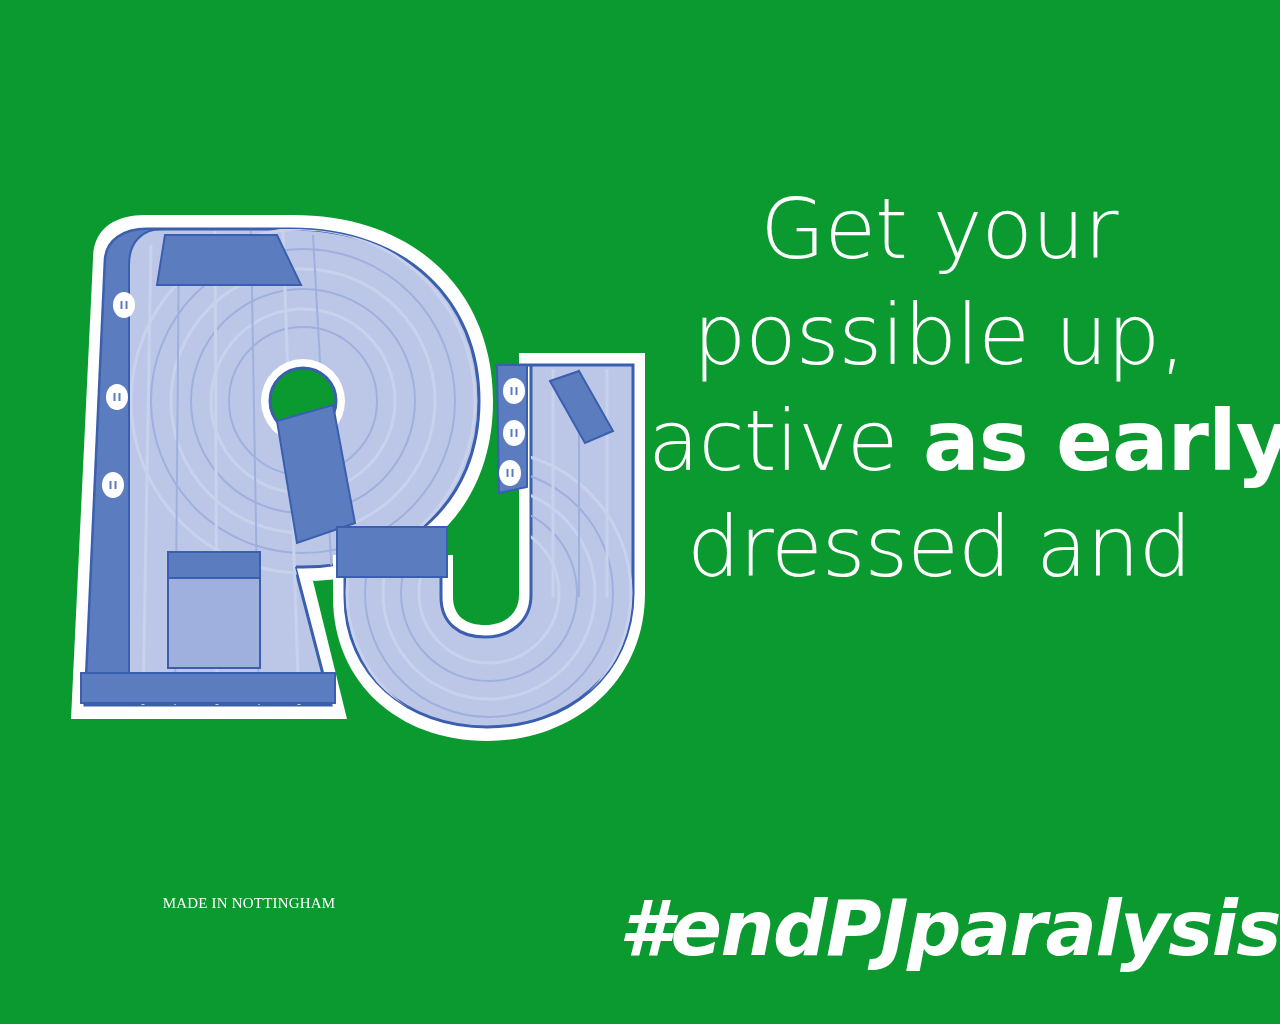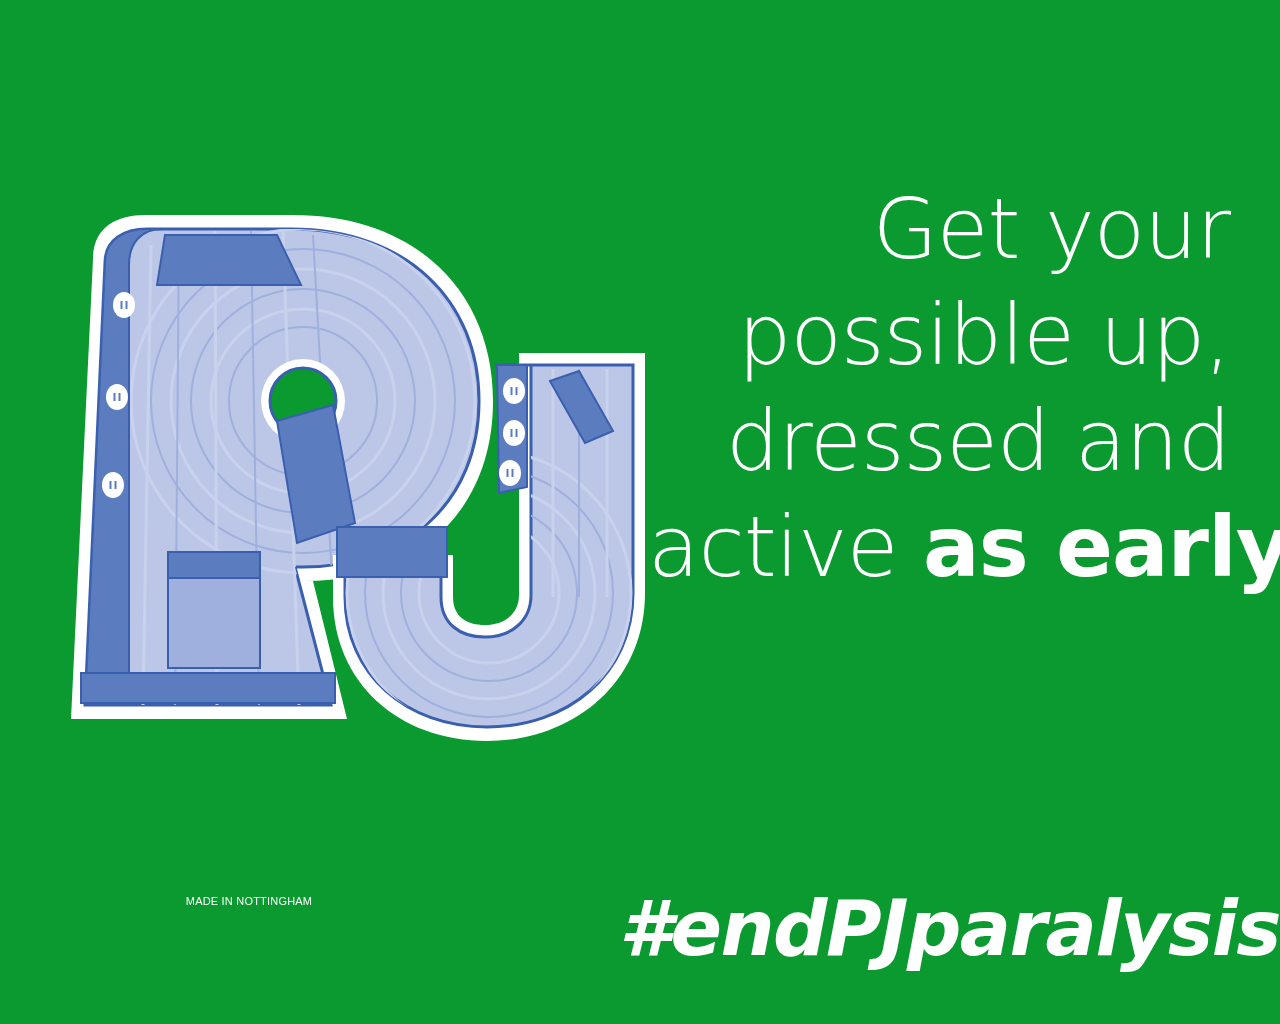--- a/index.html
+++ b/index.html
@@ -26,35 +26,35 @@
   }
   #logo-svg { display: block; width: 100%; height: 100%; }
 
   .made-in-label {
     position: absolute;
     left: 78px;
     top: 690px;
     width: 232px;
     text-align: center;
     color: #ffffff;
-    font-size: 11px;
+    font-size: 15px;
     font-weight: 400;
     letter-spacing: 0.2px;
-    font-family: Liberation Sans, sans-serif;
+    font-family: Liberation Serif, serif;
     white-space: nowrap;
     pointer-events: none;
   }
 
   
   #headline {
     position: absolute;
     left: 648px;
     top: 176px;
     width: 582px;
-    text-align: right;
+    text-align: center;
     color: #ffffff;
     font-family: "DejaVu Sans", sans-serif;
     font-size: 84px;
     line-height: 106px;
     font-weight: 300;
     letter-spacing: -1px;
   }
   #headline .light { font-weight: 300; }
   #headline .bold  { font-weight: 700; }
   .hl-line { display: block; white-space: nowrap; }
@@ -258,19 +258,19 @@
         <rect x="282" y="322" width="110" height="50" fill="#5b7dc0" stroke="#3a5fae" stroke-width="2"></rect>
       </g>
     </svg>
 
     <div class="made-in-label">MADE IN NOTTINGHAM</div>
   </div>
 
   <div id="headline">
     <span class="hl-line"><span class="light">Get your</span></span>
     <span class="hl-line"><span class="light">possible up,</span></span>
+    <span class="hl-line"><span class="light">active </span><span class="bold">as early</span></span>
     <span class="hl-line"><span class="light">dressed and</span></span>
-    <span class="hl-line"><span class="light">active </span><span class="bold">as early</span></span>
   </div>
 
   <div id="hashtag">#endPJparalysis</div>
 
 </div>
 
 </body></html>

